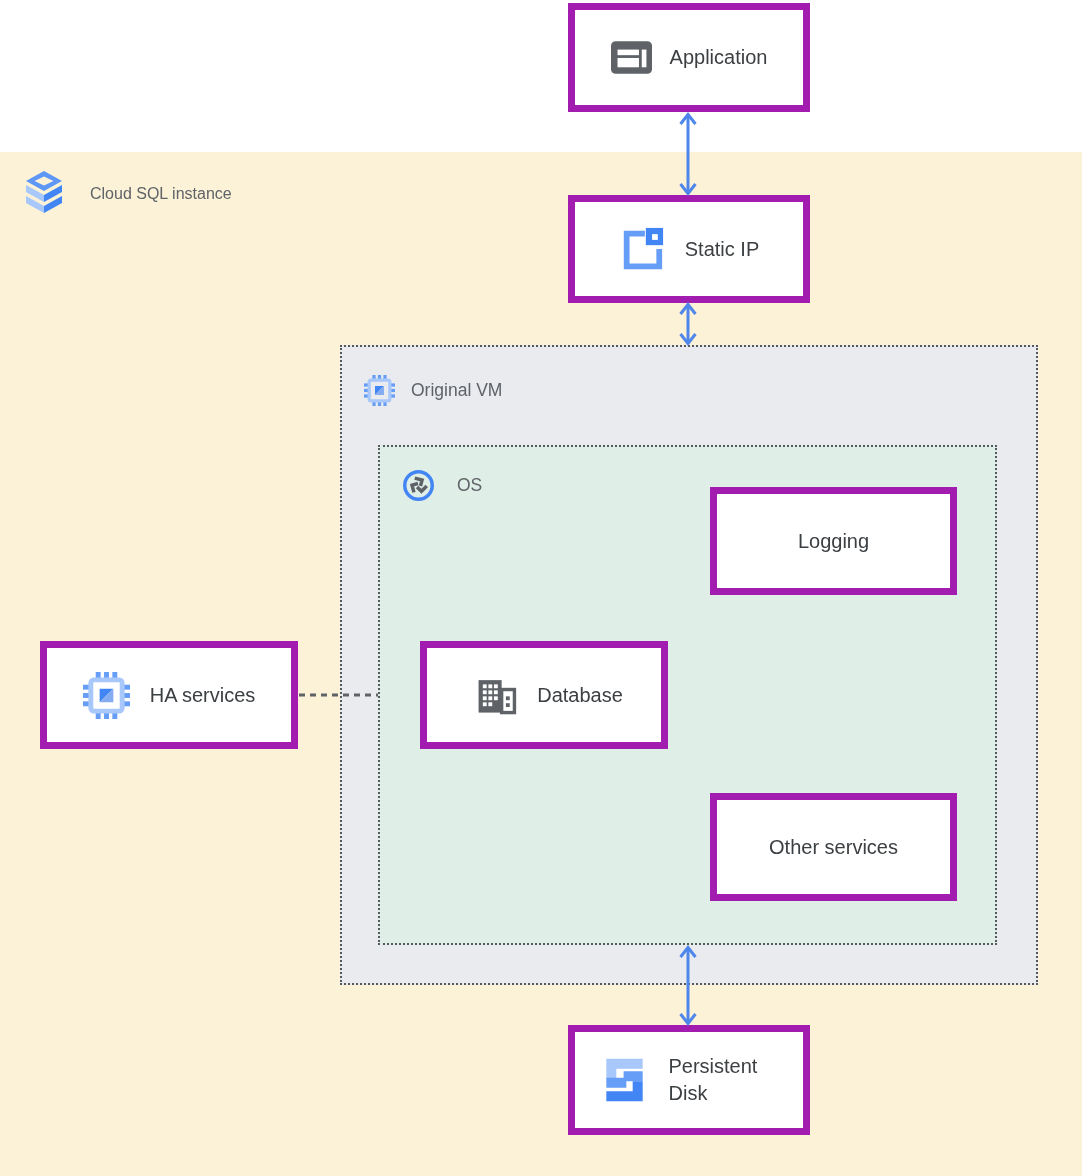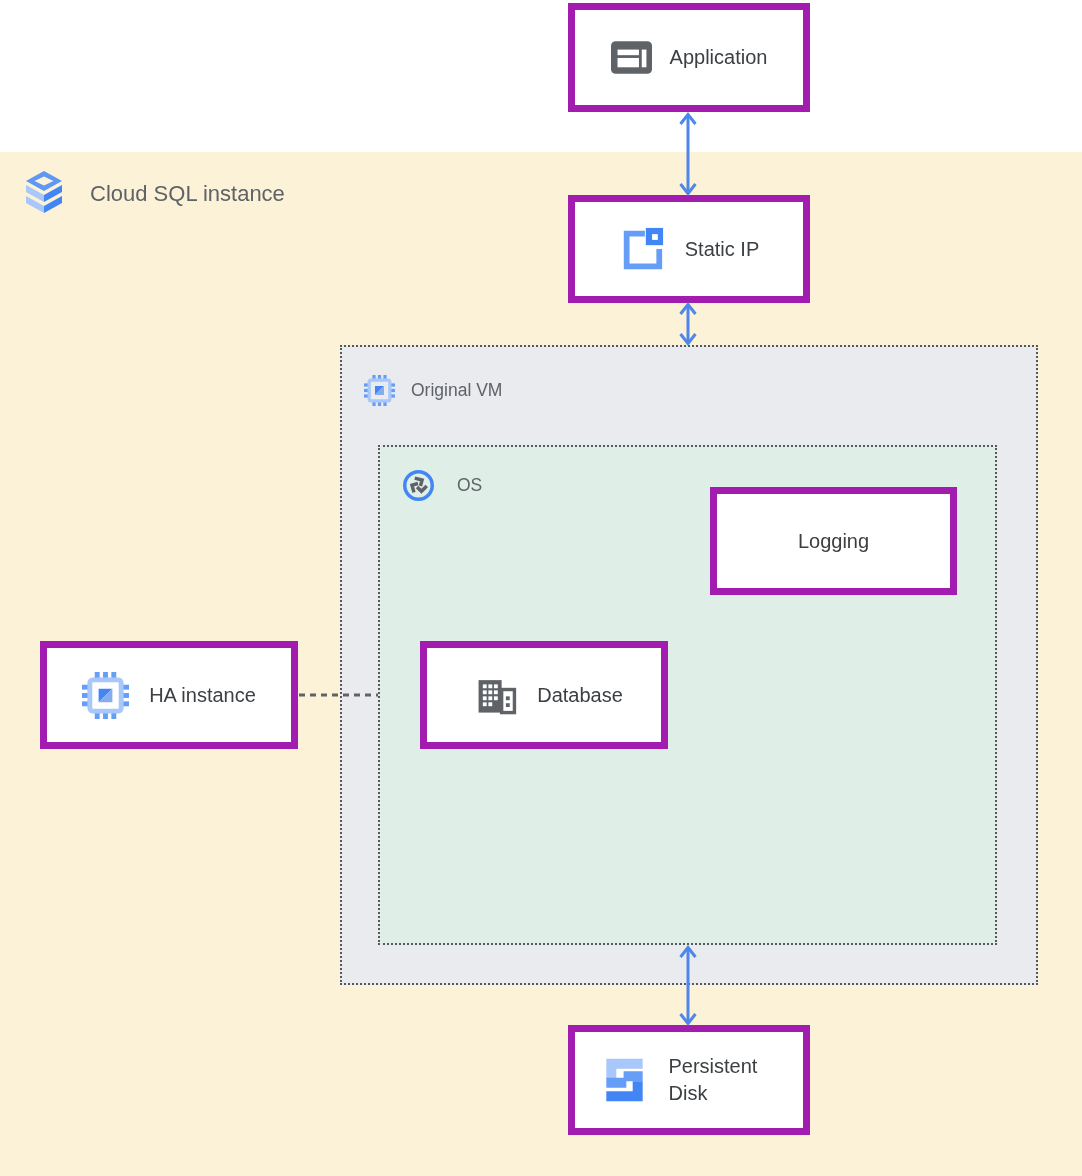--- a/index.html
+++ b/index.html
@@ -12,21 +12,21 @@
   }
   #canvas { position:absolute; inset:0; width:1082px; height:1176px; }
 
   .region-yellow {
     position:absolute; left:0; top:152px; width:1082px; height:1024px;
     background:#FBF2D7;
   }
   .region-label {
     position:absolute; left:24px; top:170px;
     display:flex; align-items:center; gap:26px;
-    color:#5F6368; font-size:22px;
+    color:#5F6368; font-size:16px;
   }
 
   .container-box { position:absolute; }
   .vm-box {
     left:340px; top:345px; width:698px; height:640px;
     background:#E9EBEE; border:2px dotted #55585C;
   }
   .os-box {
     left:378px; top:445px; width:619px; height:500px;
     background:#DFEEE6; border:2px dotted #55585C;
@@ -159,21 +159,21 @@
             <rect x="0" y="21.5" width="7" height="5"></rect>
             <rect x="0" y="30" width="7" height="5"></rect>
           <rect x="41" y="13" width="7" height="5"></rect>
             <rect x="41" y="21.5" width="7" height="5"></rect>
             <rect x="41" y="30" width="7" height="5"></rect>
         </g>
         <rect x="8" y="8" width="32" height="32" rx="3" fill="none" stroke="#A8C7FA" stroke-width="5"></rect>
         <polygon points="17,17 31,17 17,31" fill="#4285F4"></polygon>
         <polygon points="31,17 31,31 17,31" fill="#85ABF0"></polygon>
       </svg>
-      <span>HA instance</span>
+      <span>HA services</span>
     </div>
   </div>
 
   <div class="node db-box">
     <div class="row gap20">
       <svg class="icon" width="41" height="41" viewBox="0 0 48 48">
         <rect x="3" y="6" width="27" height="38" fill="#5F6368"></rect>
         <g fill="#ffffff">
           <rect x="8" y="11" width="4.5" height="4.5"></rect>
             <rect x="14.5" y="11" width="4.5" height="4.5"></rect>
@@ -195,20 +195,23 @@
       </svg>
       <span>Database</span>
     </div>
   </div>
 
   <div class="node log-box">
     <span>Logging</span>
   </div>
 
 
+  <div class="node other-box">
+    <span>Other services</span>
+  </div>
 
   <div class="node pd-box">
     <div class="row gap20">
       <svg class="icon" width="49" height="50" viewBox="0 0 52 55">
         <path d="M6 4 H46 V15 H17 V26 H6 Z" fill="#A8C7FA"></path>
         <path d="M25 18 H46 V29 H28 V36 H6 V25 H25 Z" fill="#669DF6"></path>
         <path d="M35 29 H46 V51 H6 V40 H35 Z" fill="#4285F4"></path>
       </svg>
       <span class="pd-label">Persistent Disk</span>
     </div>

